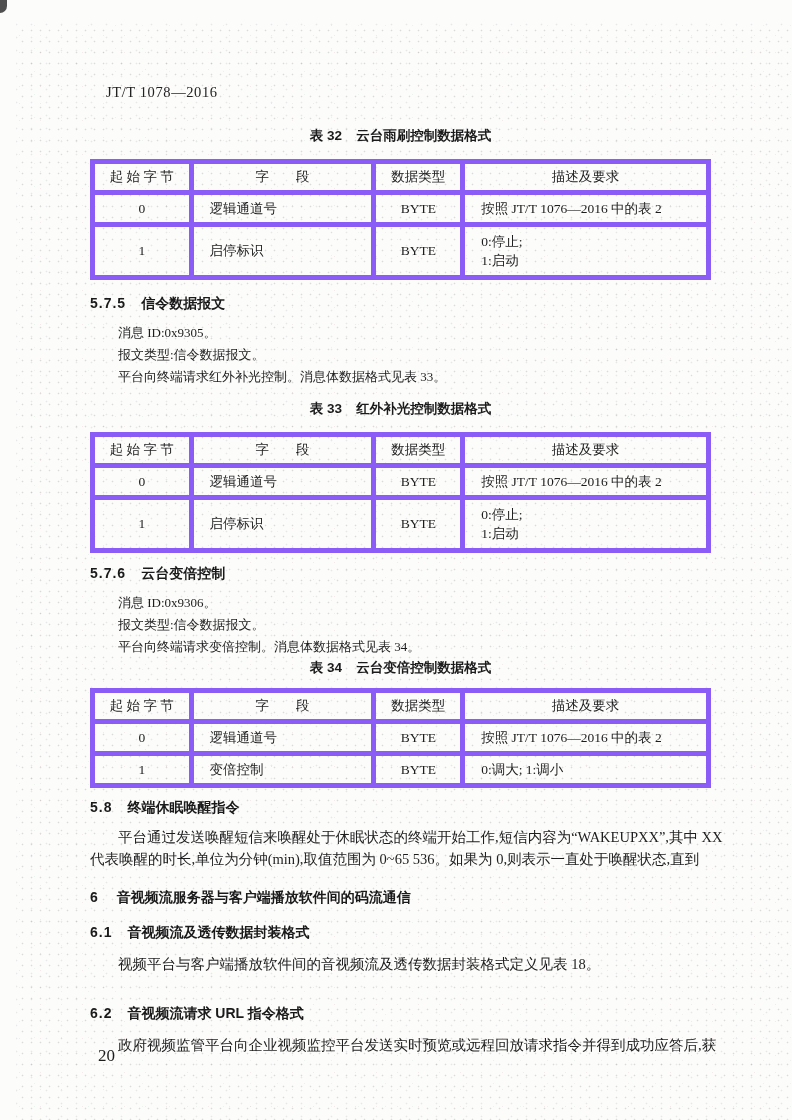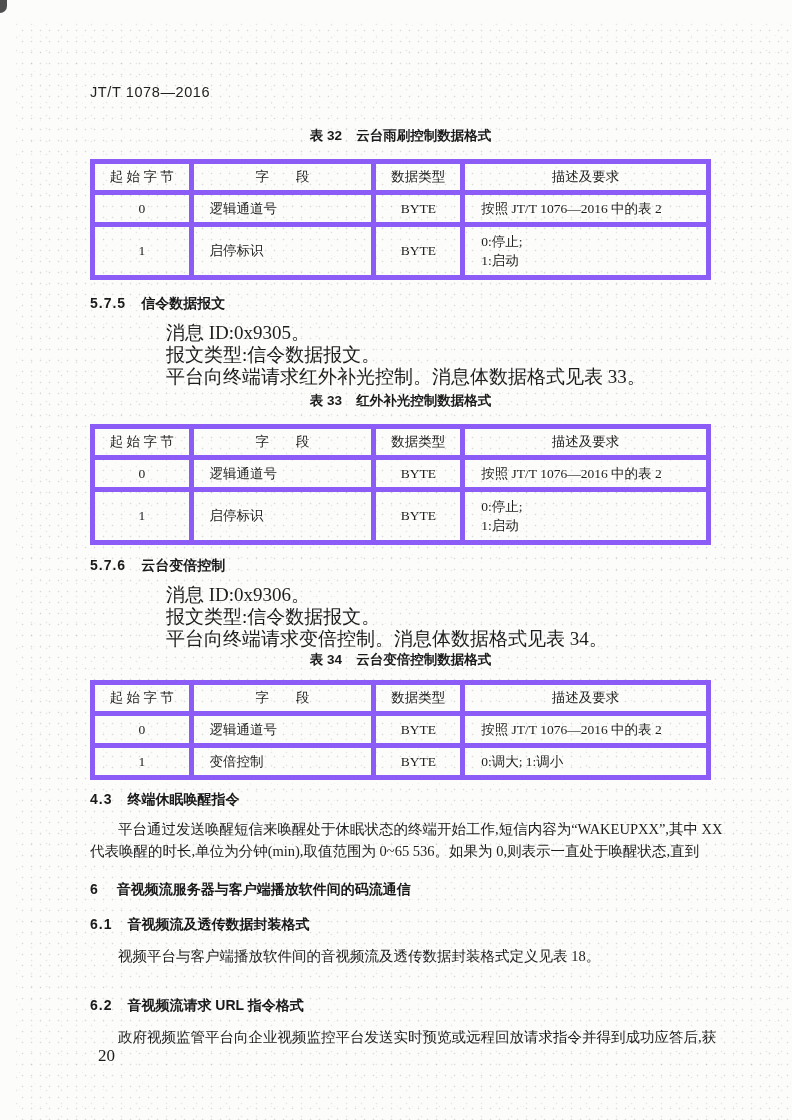--- a/index.html
+++ b/index.html
@@ -20,22 +20,22 @@
       radial-gradient(circle, rgba(205,150,175,0.18) 0.6px, transparent 1.0px),
       radial-gradient(circle, rgba(145,190,150,0.15) 0.6px, transparent 1.0px);
     background-size: 9px 11px, 15px 13px, 21px 17px, 27px 23px;
     background-position: 2px 3px, 8px 9px, 14px 5px, 5px 15px;
   }
   .corner-mark {
     position: absolute; left: 0; top: 0; width: 7px; height: 13px;
     background: #3c3c3c; border-radius: 0 0 7px 0; opacity: .9;
   }
   .doc-code {
-    position: absolute; left: 90px; top: 84px;
-    font-family: Liberation Sans, sans-serif;
+    position: absolute; left: 106px; top: 84px;
+    font-family: Liberation Serif, serif;
     font-size: 14.5px; letter-spacing: 0.6px; color: #222;
   }
   .content { position: absolute; left: 90px; top: 0; width: 621px; }
 
   .tbl-caption {
     text-align: center; line-height: 20px;
     font-family: "Liberation Sans", "DejaVu Sans", sans-serif;
     font-weight: bold; font-size: 13.5px; color: #1b1b1b;
   }
   .tbl-caption .cap-label { margin-right: 14px; text-align: right; }
@@ -61,36 +61,36 @@
   .desc-line { line-height: 19px; }
 
   .sec-head {
     font-family: "Liberation Sans", "DejaVu Sans", sans-serif;
     font-weight: bold; font-size: 14px; line-height: 20px; color: #1a1a1a;
   }
   .sec-head .sec-num { margin-right: 15px; letter-spacing: 1px; }
   .sec-head.top-level .sec-num { margin-right: 18px; }
 
   .msg-block { padding-left: 28px; }
-  .msg-block div { line-height: 22px; font-size: 19px; margin-left: 48px; }
+  .msg-block div { line-height: 22px; font-size: 13px; }
   .para { font-size: 14.5px; }
   .para div { line-height: 22px; white-space: nowrap; }
   .para .indent { padding-left: 28px; }
 
   .page-num {
     position: absolute; left: 98px; top: 1046px;
     font-size: 17px; line-height: 20px; color: #1d1d1d;
   }
 
   
   .cap-32   { margin-top: 126px; }
   .tbl-32   { margin-top: 13px; }
   .head-575 { margin-top: 13px; }
   .blk-575  { margin-top: 9px; }
-  .cap-33   { margin-top: 3px; }
+  .cap-33   { margin-top: 11px; }
   .tbl-33   { margin-top: 13px; }
   .head-576 { margin-top: 10px; }
   .blk-576  { margin-top: 9px; }
   .cap-34   { }
   .tbl-34   { margin-top: 10px; }
   .head-58  { margin-top: 9px; }
   .para-58  { margin-top: 9px; }
   .head-6   { margin-top: 17px; }
   .head-61  { margin-top: 15px; }
   .para-61  { margin-top: 11px; }
@@ -221,21 +221,21 @@
     <tr class="row-s">
       <td class="c">1</td>
       <td class="l">变倍控制</td>
       <td class="c">BYTE</td>
       <td class="l">0:调大; 1:调小</td>
     </tr>
   </tbody>
     </table>
 
   <div class="sec-head head-58">
-    <span class="sec-num">4.3</span><span>终端休眠唤醒指令</span>
+    <span class="sec-num">5.8</span><span>终端休眠唤醒指令</span>
   </div>
   <div class="para para-58">
     <div class="indent">平台通过发送唤醒短信来唤醒处于休眠状态的终端开始工作,短信内容为“WAKEUPXX”,其中 XX</div>
     <div>代表唤醒的时长,单位为分钟(min),取值范围为 0~65 536。如果为 0,则表示一直处于唤醒状态,直到</div>
   </div>
 
   <div class="sec-head top-level head-6">
     <span class="sec-num">6</span><span>音视频流服务器与客户端播放软件间的码流通信</span>
   </div>
 

